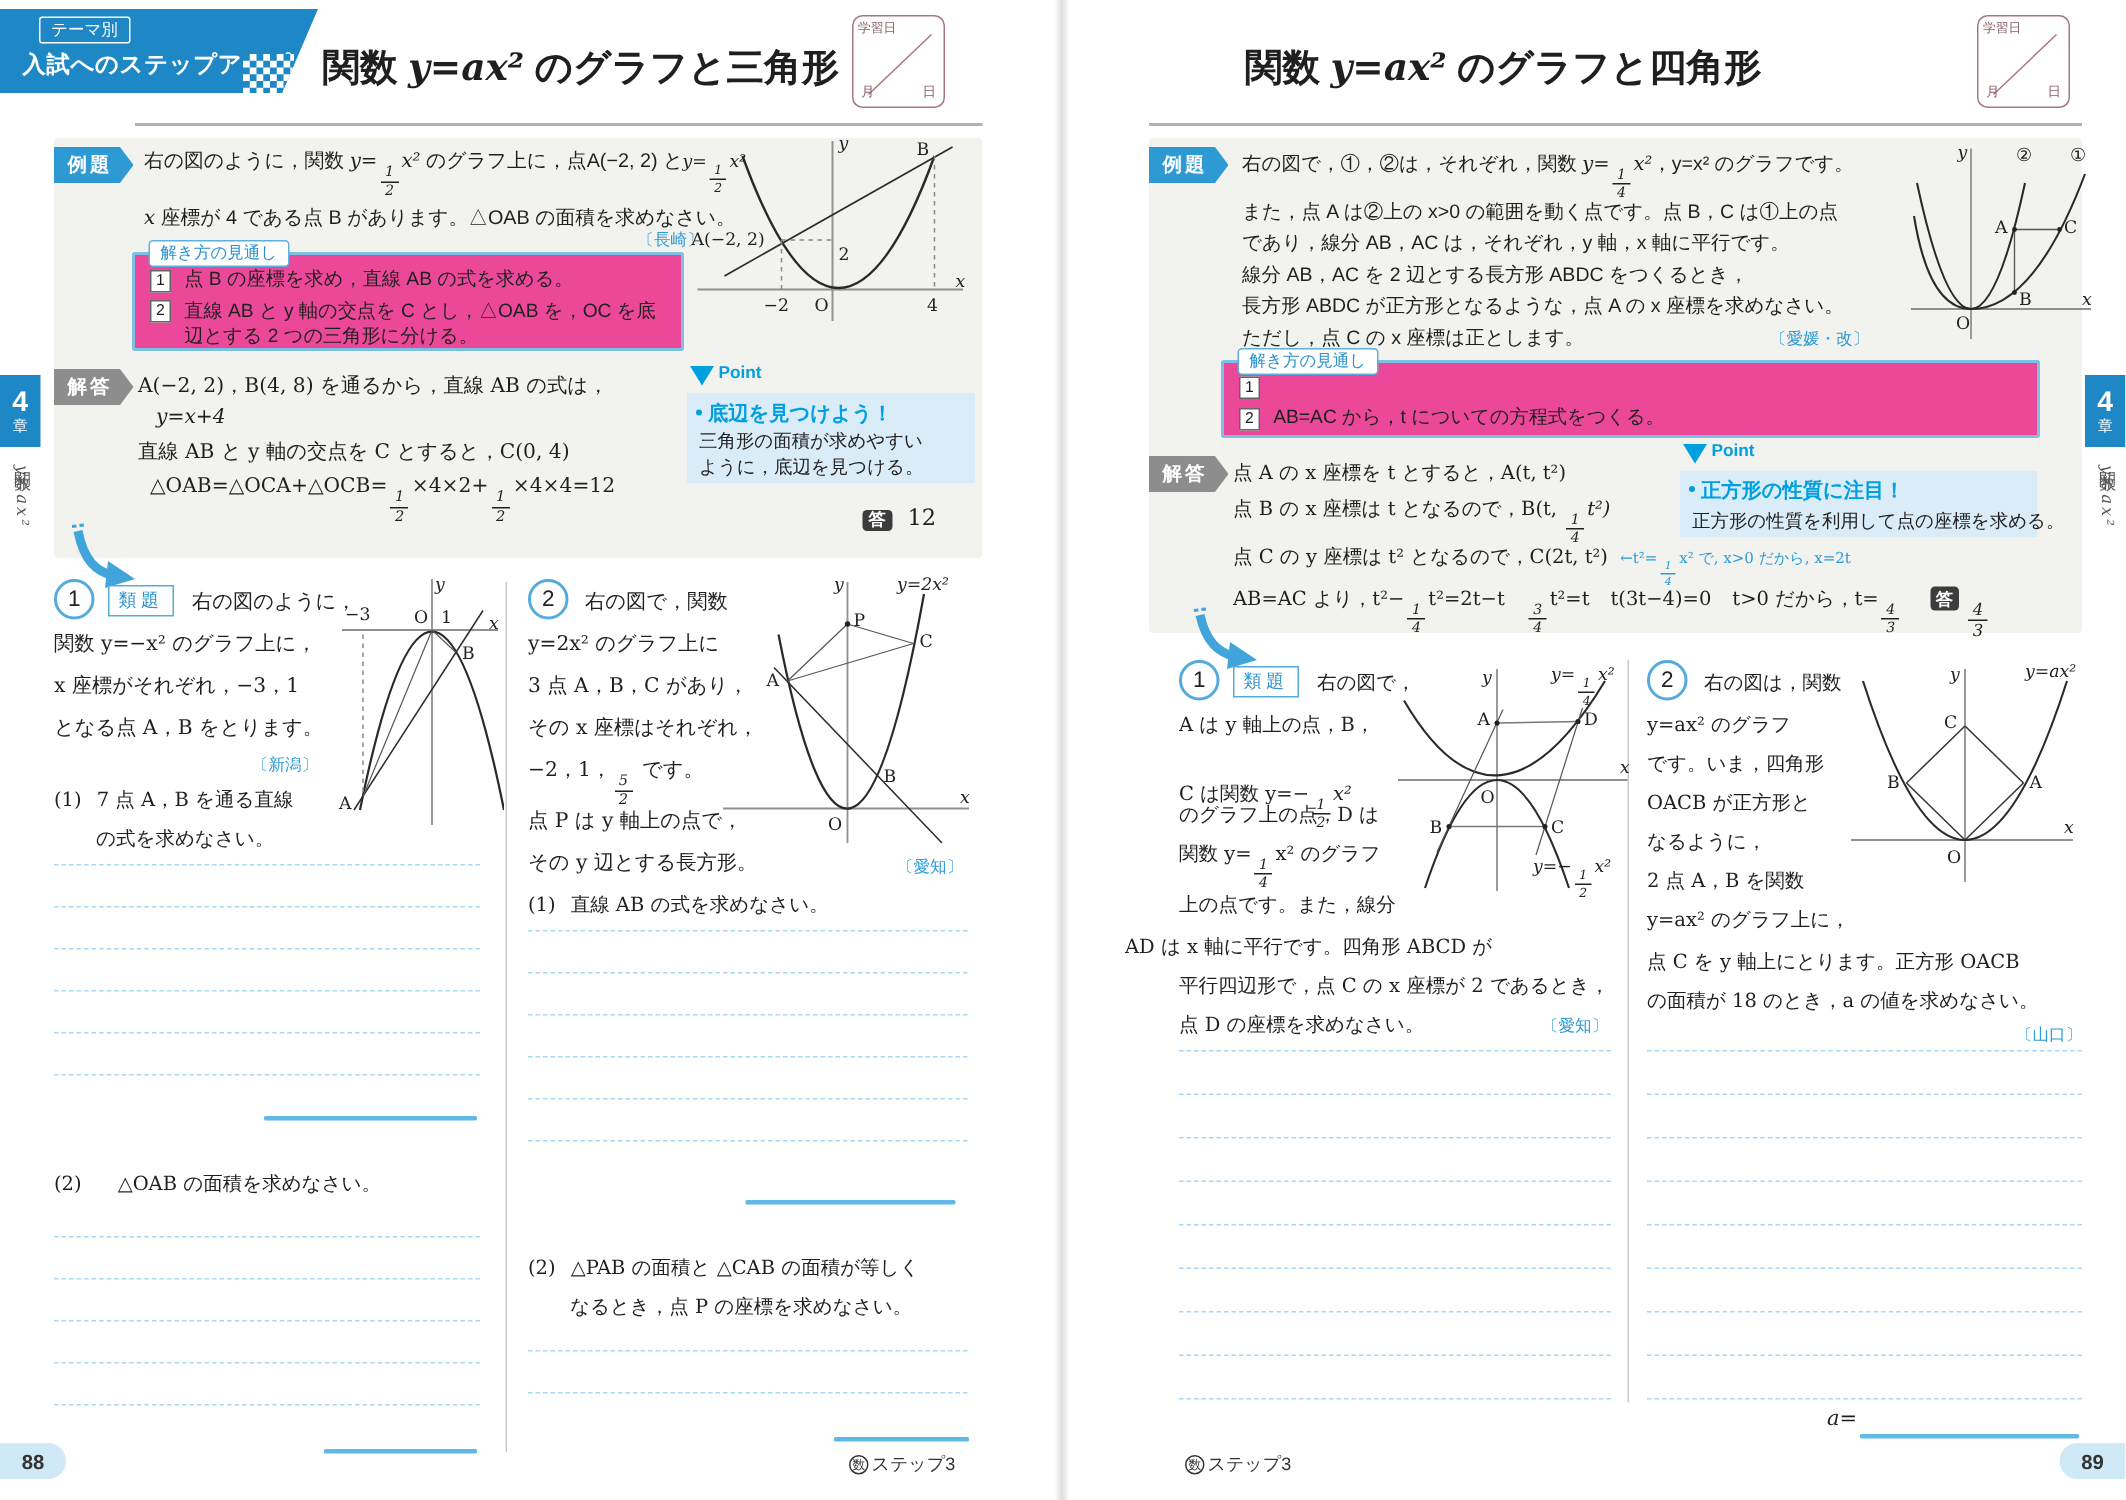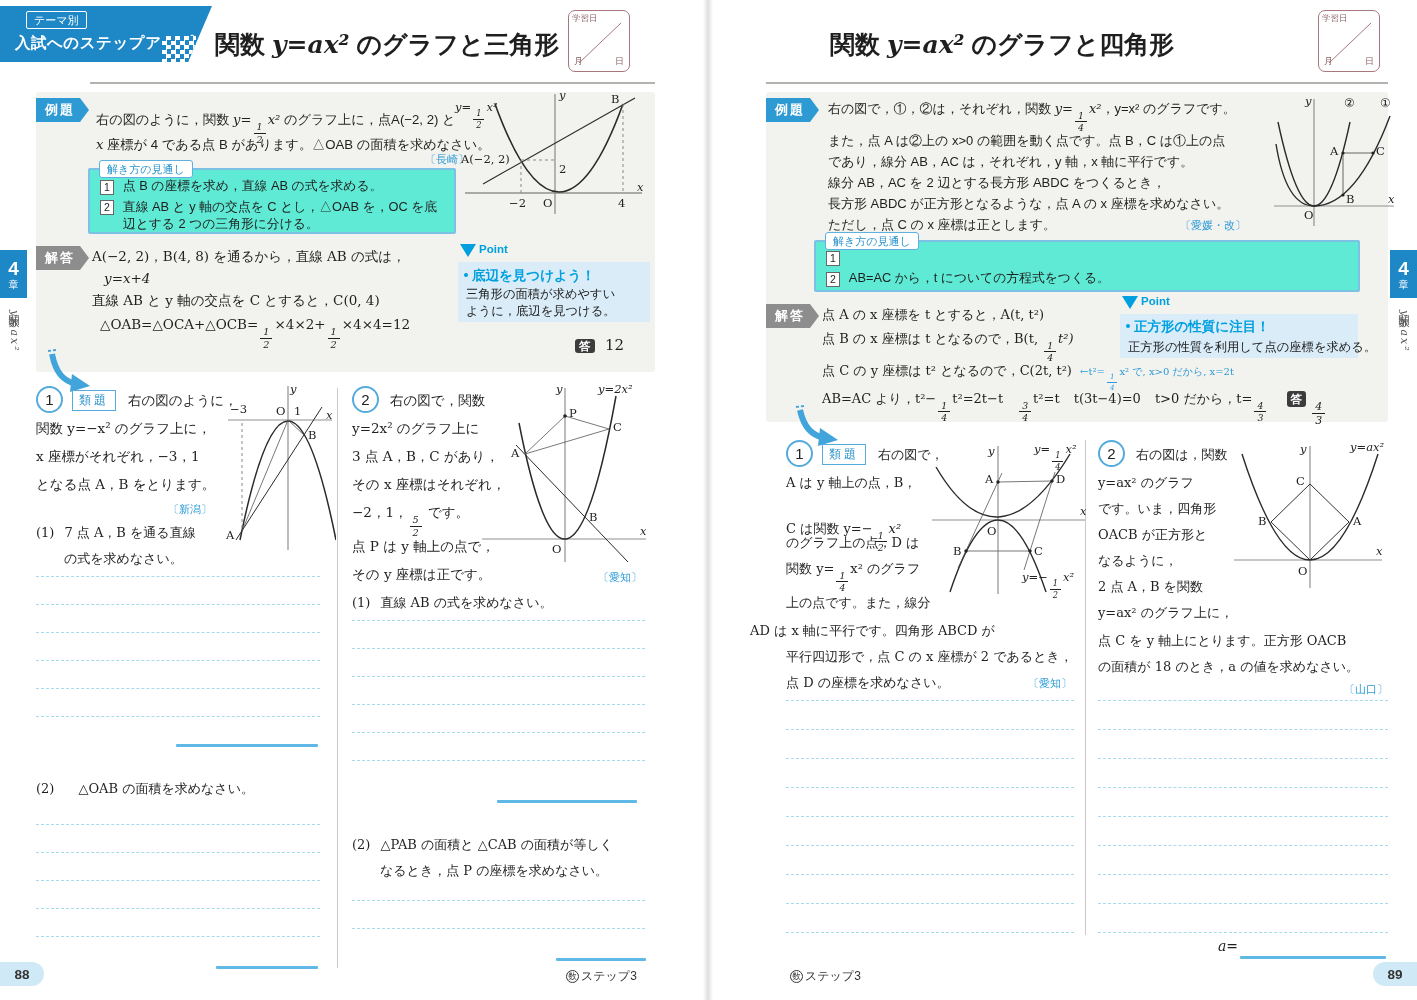--- a/index.html
+++ b/index.html
@@ -7,21 +7,21 @@
 body{position:relative;background:#fff;font-family:"Liberation Sans",sans-serif;color:#1f1f1f;overflow:hidden}
 .a{position:absolute}
 .serif{font-family:"DejaVu Serif","Liberation Serif",serif}
 .m{font-family:"DejaVu Serif","Liberation Serif",serif;font-style:italic}
 .tl{position:absolute;white-space:nowrap;font-size:13.5px}
 .gutter{left:703px;top:0;width:10px;height:1000px;background:linear-gradient(90deg,rgba(0,0,0,0),rgba(0,0,0,.13),rgba(0,0,0,0))}
 .rule{height:2px;background:#b3b3af}
 .gbox{background:#f2f2ee;border-radius:3px}
 .exlbl{background:#2e9ad4;color:#fff;font-weight:bold;font-size:13px;letter-spacing:2px;padding:3px 14px 3px 9px;clip-path:polygon(0 0,calc(100% - 9px) 0,100% 50%,calc(100% - 9px) 100%,0 100%)}
 .anslbl2{background:#8d8d8d;color:#fff;font-weight:bold;font-size:13px;letter-spacing:2px;padding:3px 14px 3px 9px;clip-path:polygon(0 0,calc(100% - 9px) 0,100% 50%,calc(100% - 9px) 100%,0 100%)}
-.outbox{border:2px solid #7cc0e4;background:#5eead4;border-radius:2px}
+.outbox{border:2px solid #7cc0e4;background:#ec4899;border-radius:2px}
 .outtab{position:absolute;top:-10px;left:9px;border:1px solid #5fb0dc;color:#2892cc;background:#fff;font-size:11px;padding:0 7px;border-radius:3px;line-height:16px}
 .steprow{position:absolute;display:flex;align-items:flex-start;font-size:12.8px}
 .stepn{flex:0 0 auto;border:1px solid #666;background:#fff;font-size:10.5px;line-height:13px;padding:0 3px;margin:2px 9px 0 0}
 .pointbox{background:#d9ecf8}
 .ptitle{color:#00a0e0;font-weight:bold;font-size:13.5px;white-space:nowrap}
 .pbody{font-size:12.3px;color:#222;white-space:nowrap}
 .pmark{position:absolute;display:flex;align-items:flex-start;gap:3px}
 .tri{width:0;height:0;border-left:8px solid transparent;border-right:8px solid transparent;border-top:13px solid #00a0e0}
 .pword{color:#00a0e0;font-weight:bold;font-size:11.5px;line-height:11px}
 .pdot{position:absolute;width:4px;height:4px;border-radius:50%;background:#00a0e0}
@@ -80,21 +80,21 @@
     </svg>
   <span class="mo">月</span>
   <span class="da">日</span>
 </div>
 
 <div class="a rule" style="left:90px;top:82px;width:565px"></div>
 
 <div class="a gbox" style="left:36px;top:92px;width:619px;height:280px"></div>
 <div class="a exlbl" style="left:36px;top:98px">例題</div>
 
-<div class="tl" style="left:96px;top:111px;font-size:13.2px">
+<div class="tl" style="left:96px;top:98px;font-size:13.2px">
   <span>右の図のように，関数 </span><span class="m">y=</span><span class="frac">
       <span class="fn">1</span>
       <span class="fd">2</span>
     </span><span class="m">x²</span><span> のグラフ上に，点A(−2, 2) と</span>
 </div>
 <div class="tl" style="left:96px;top:136px;font-size:13.2px">
   <span class="m">x</span><span> 座標が 4 である点 B があります。△OAB の面積を求めなさい。</span>
 </div>
 <div class="src" style="left:425px;top:152px">〔長崎〕</div>
 
@@ -220,21 +220,21 @@
 <div class="qnum" style="left:352px;top:386px">2</div>
 <div class="tl serif" style="left:390px;top:392px">右の図で，関数</div>
 <div class="tl serif" style="left:352px;top:420px">y=2x² のグラフ上に</div>
 <div class="tl serif" style="left:352px;top:448px">3 点 A，B，C があり，</div>
 <div class="tl serif" style="left:352px;top:476px">その x 座標はそれぞれ，</div>
 <div class="tl serif" style="left:352px;top:504px"><span>−2，1，</span><span class="frac">
       <span class="fn">5</span>
       <span class="fd">2</span>
     </span><span> です。</span></div>
 <div class="tl serif" style="left:352px;top:538px">点 P は y 軸上の点で，</div>
-<div class="tl serif" style="left:352px;top:566px">その y 座標は正です。</div>
+<div class="tl serif" style="left:352px;top:566px">その y 辺とする長方形。</div>
 <div class="src" style="left:598px;top:570px">〔愛知〕</div>
 <div class="tl serif plabel" style="left:352px;top:594px"><span>(1)</span><span style="margin-left:10px">直線 AB の式を求めなさい。</span></div>
 
 <div class="fig" style="left:480px;top:384px;width:172px;height:182px">
   <svg width="172" height="182">
     <line x1="85" y1="4" x2="85" y2="178" stroke="#909090" stroke-width="1.2"></line>
     <line x1="2" y1="155" x2="166" y2="155" stroke="#909090" stroke-width="1.2"></line>
     <path d="M39,39 Q87,284 136,12" fill="none" stroke="#2a2a2a" stroke-width="1.5"></path>
     <line x1="36" y1="61" x2="148" y2="178" stroke="#2a2a2a" stroke-width="1"></line>
     <line x1="45" y1="70" x2="85" y2="32" stroke="#555" stroke-width="0.8"></line>

